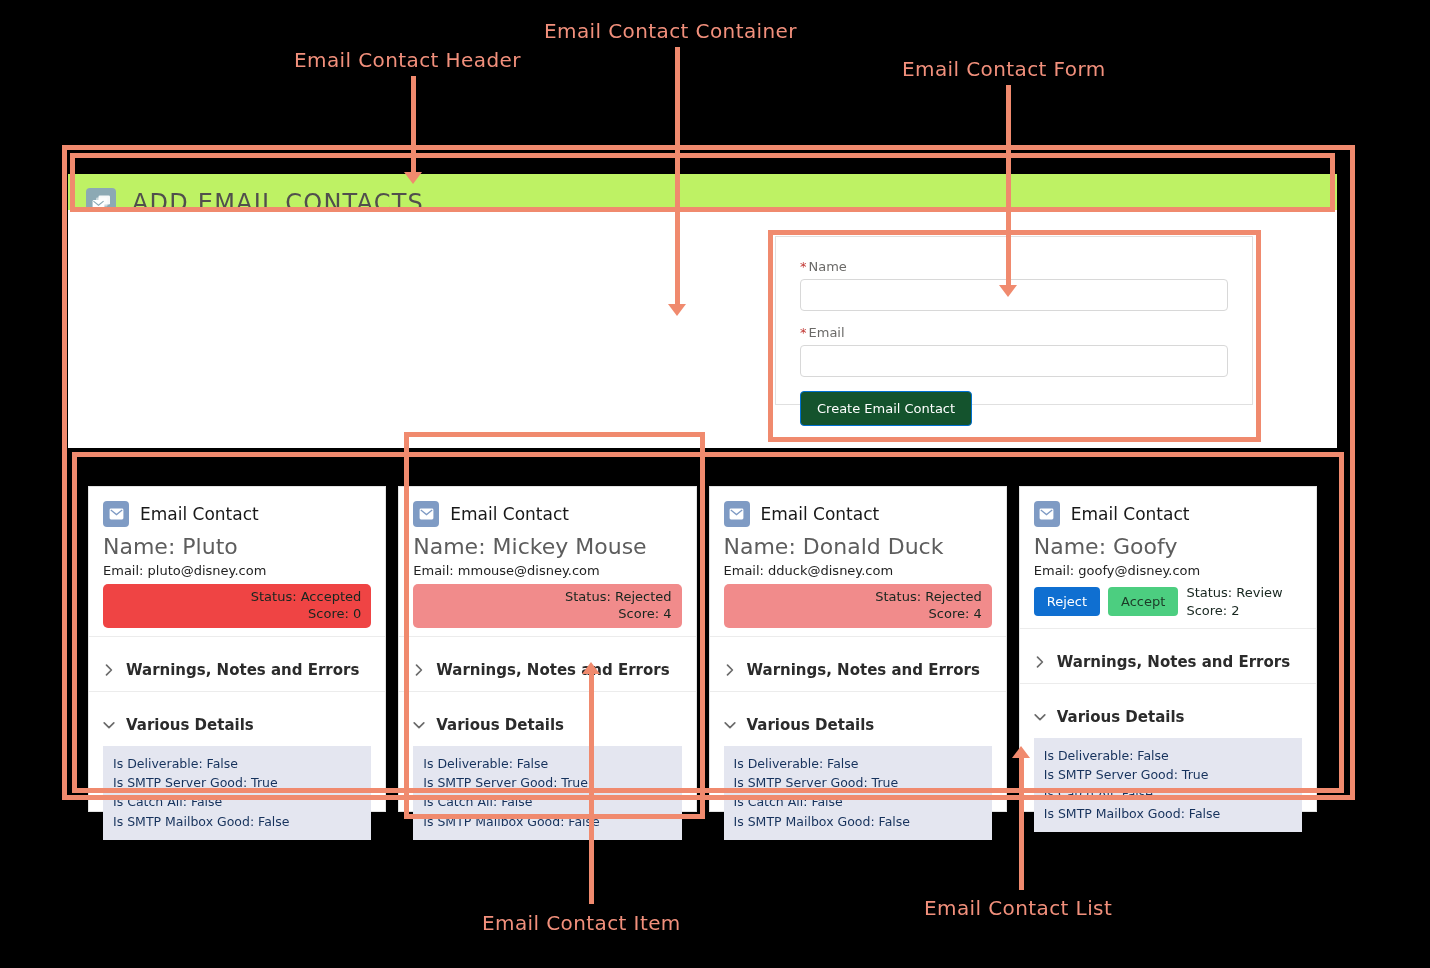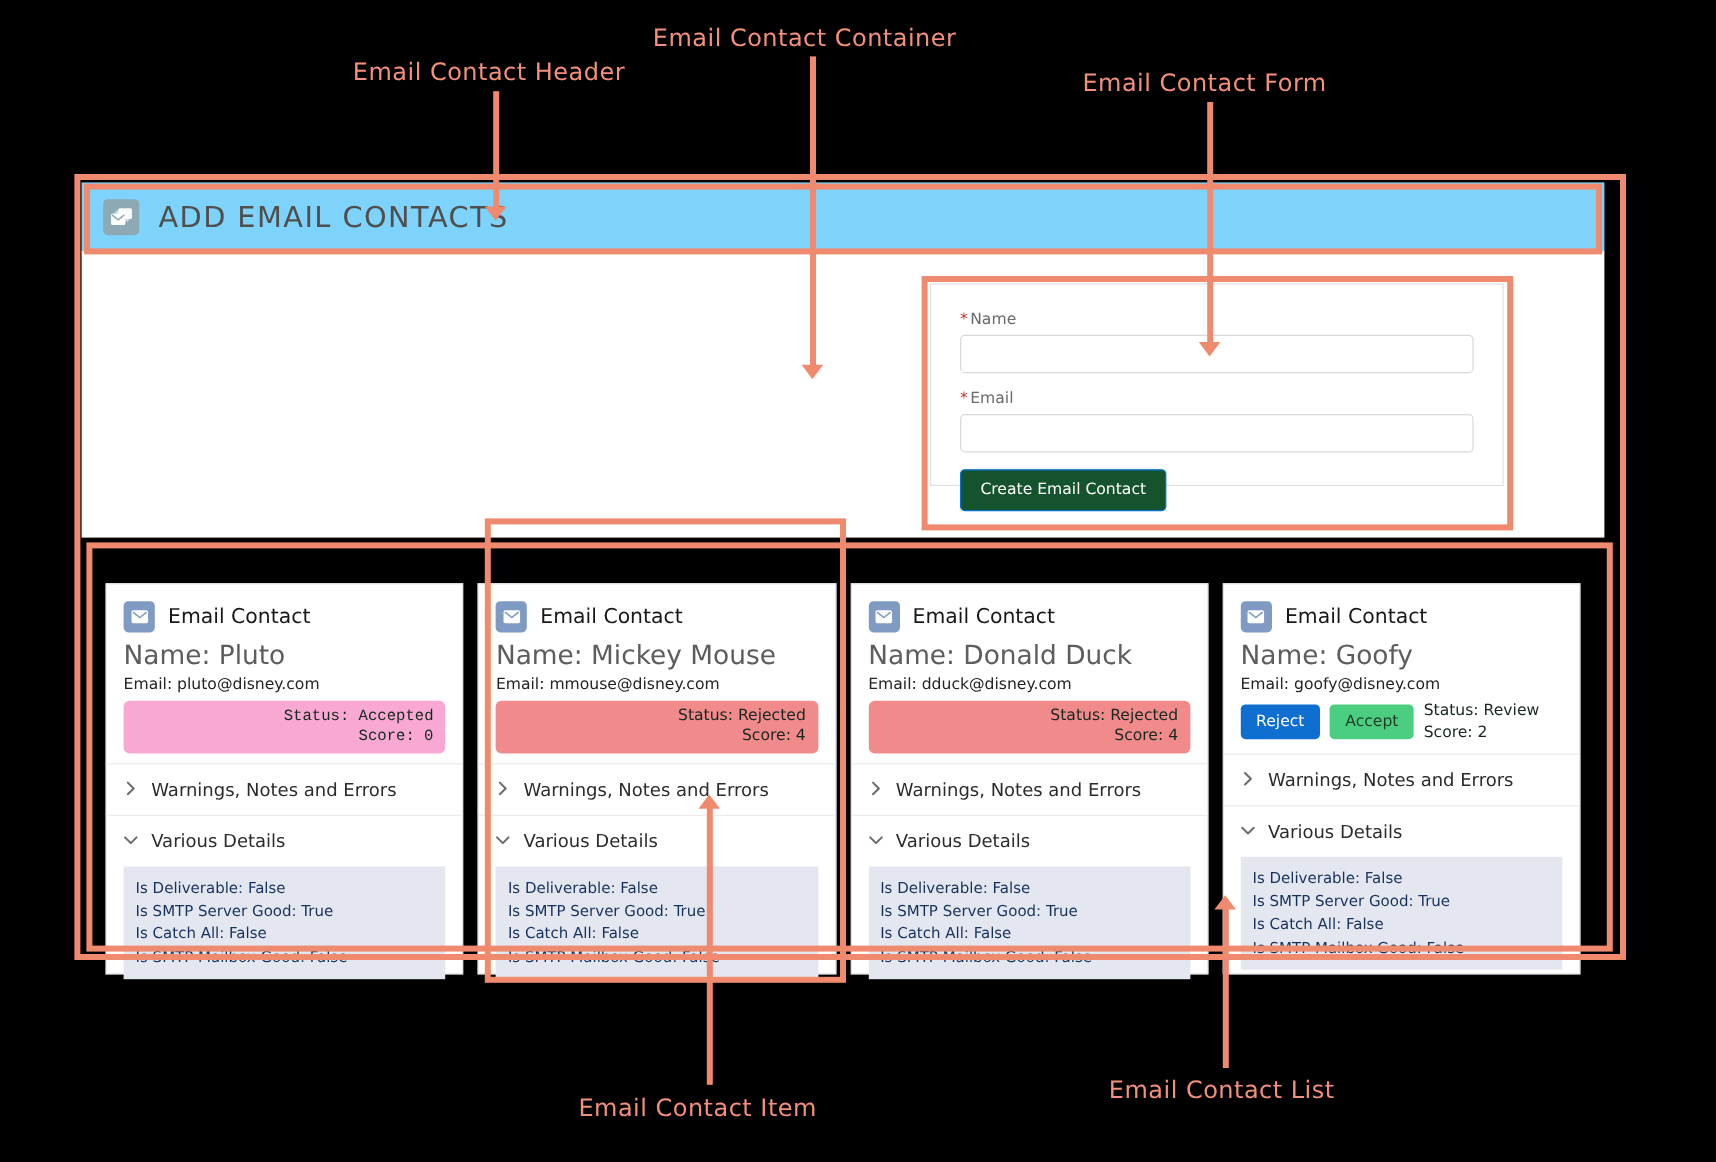--- a/index.html
+++ b/index.html
@@ -34,25 +34,26 @@
   .ann-arrow.down { border-top: 12px solid #f08a6e; }
   .ann-arrow.up   { border-bottom: 12px solid #f08a6e; }
   .ann-box {
     position: absolute;
     border: 5px solid #f08a6e;
     pointer-events: none;
   }
 
   .header-bar {
     position: absolute;
-    background: #7dd3fc;
+    background: #bef264;
     display: flex;
     align-items: center;
     padding-left: 18px;
     border-bottom: 1px solid #dddbda;
+    margin-top: 22px;
   }
   .header-icon {
     width: 30px; height: 30px;
     border-radius: 4px;
     background: #8ca9b4;
     display: flex; align-items: center; justify-content: center;
     flex: 0 0 auto;
   }
   .header-title {
     margin-left: 16px;
@@ -163,44 +164,45 @@
   .status-banner {
     width: 100%;
     border-radius: 5px;
     padding: 4px 10px 5px 10px;
     text-align: right;
     font-size: 13px;
     color: #17261f;
     line-height: 1.35;
     font-family: "DejaVu Sans", sans-serif;
   }
-  .status-banner.accepted { background: #f9a8d4; font-family: Liberation Mono, monospace; }
+  .status-banner.accepted { background: #ef4444; }
   .status-banner.rejected { background: #f18b8b; }
 
   .action-row { display: flex; align-items: center; gap: 8px; width: 100%; }
   .btn-reject {
     background: #0f6fd1; color: #fff; border: none; border-radius: 4px;
     font-size: 13px; padding: 7px 13px; cursor: pointer;
     font-family: "DejaVu Sans", sans-serif;
   }
   .btn-accept {
     background: #4cce80; color: #1c3a27; border: none; border-radius: 4px;
     font-size: 13px; padding: 7px 13px; cursor: pointer;
     font-family: "DejaVu Sans", sans-serif;
   }
   .action-status {
     font-size: 13px; color: #17261f; line-height: 1.35;
     font-family: "DejaVu Sans", sans-serif; white-space: nowrap;
   }
 
   .section-row {
-    display: flex; 
-    padding: 12px 14px 12px 12px;
+    display: flex; align-items: center;
+    padding: 24px 14px 12px 12px;
     border-top: 1px solid #ececec;
     cursor: pointer;
+    font-weight: bold;
   }
   .section-row.first { border-top: 1px solid #ececec; margin-top: 8px; }
   .chev {
     width: 16px; height: 16px; flex: 0 0 auto;
     display: flex; align-items: center; justify-content: center;
     margin-right: 9px;
   }
   .section-title {
     font-size: 15px; color: #2b2b2b;
     font-family: "DejaVu Sans", sans-serif;

